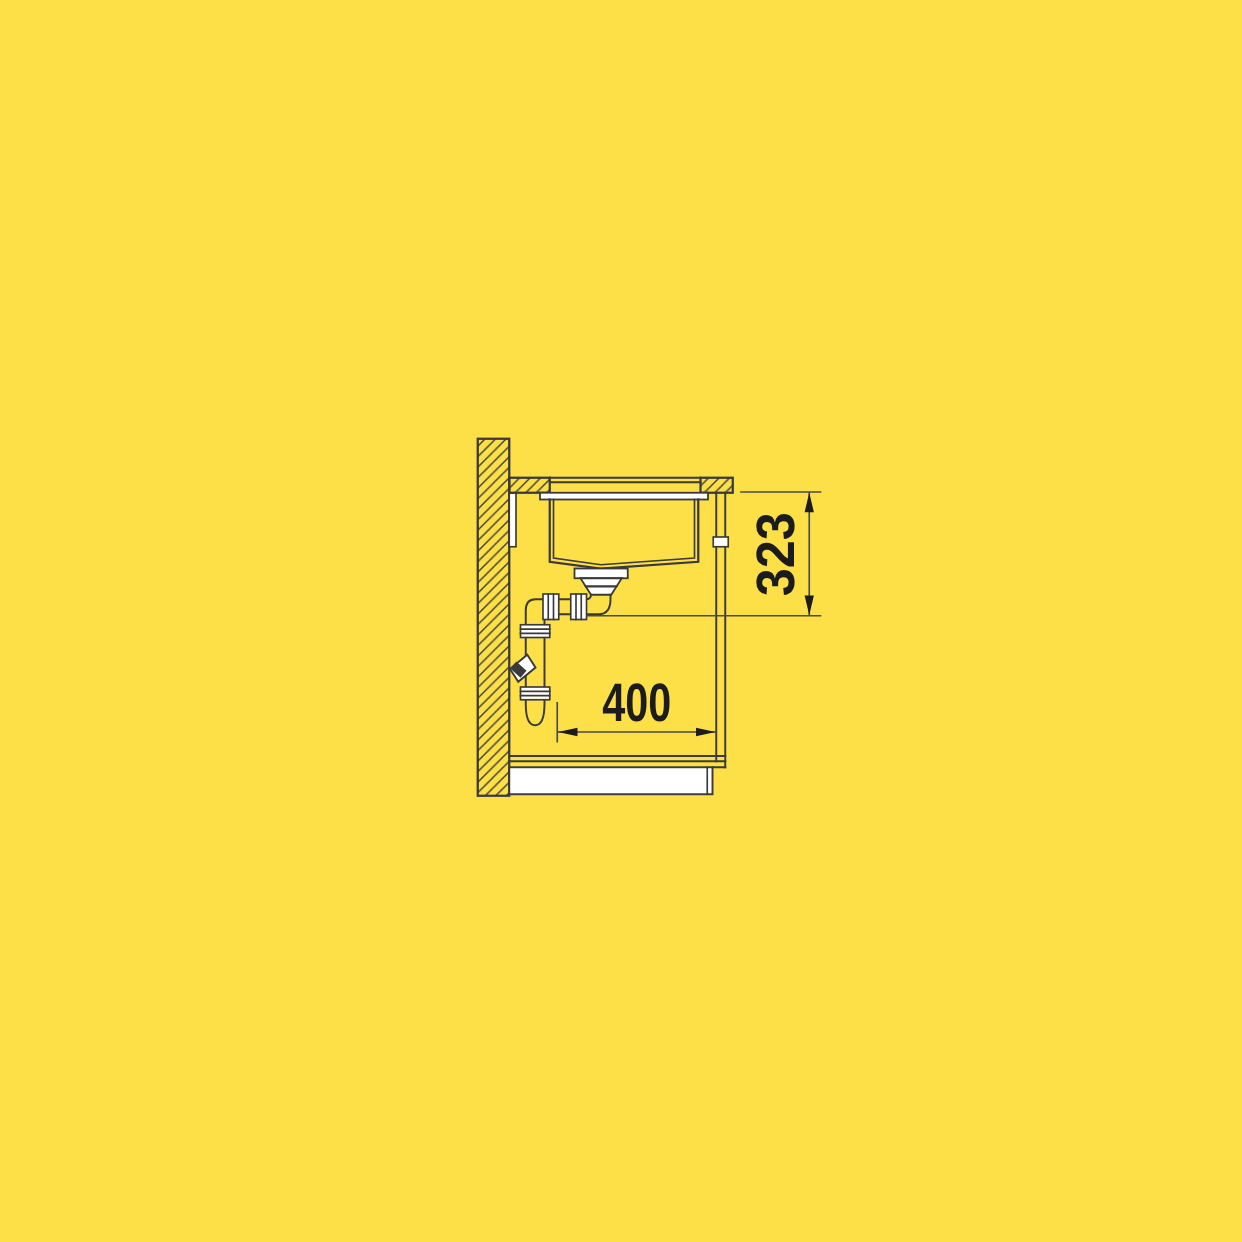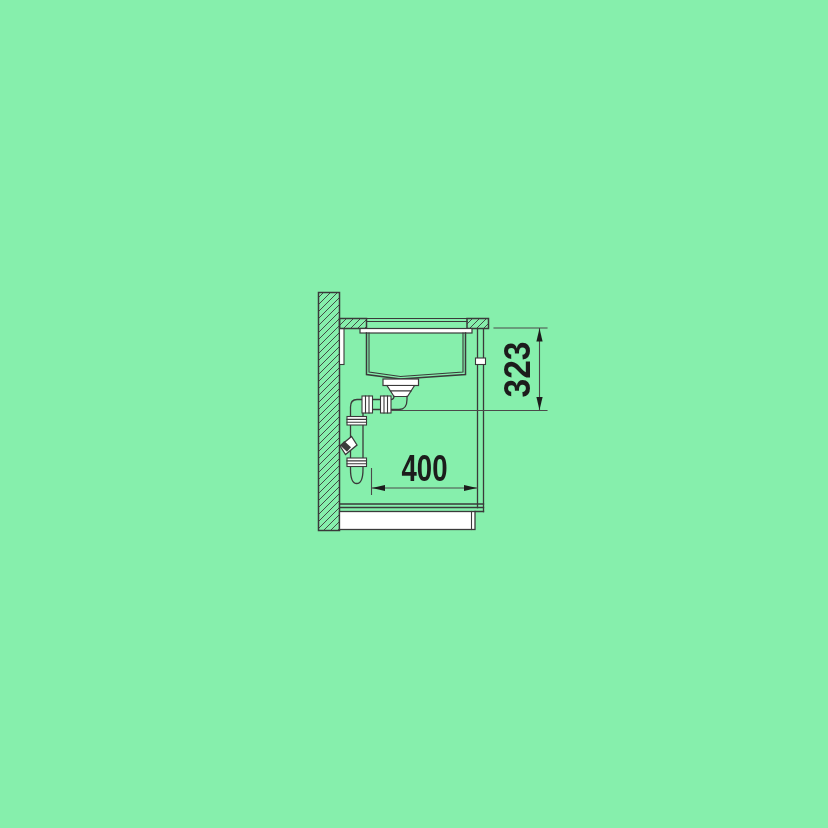--- a/index.html
+++ b/index.html
@@ -8,21 +8,21 @@
     background: #ffffff;
     width: 828px;
     height: 828px;
     overflow: hidden;
     font-family: "Liberation Sans", sans-serif;
   }
   .stage {
     position: relative;
     width: 828px;
     height: 828px;
-    background: #86efac;
+    background: #fde047;
   }
   svg { display: block; }
   .dim-label {
     font-family: "Liberation Sans", sans-serif;
     font-weight: bold;
   }
 </style>
 </head>
 <body>
 

